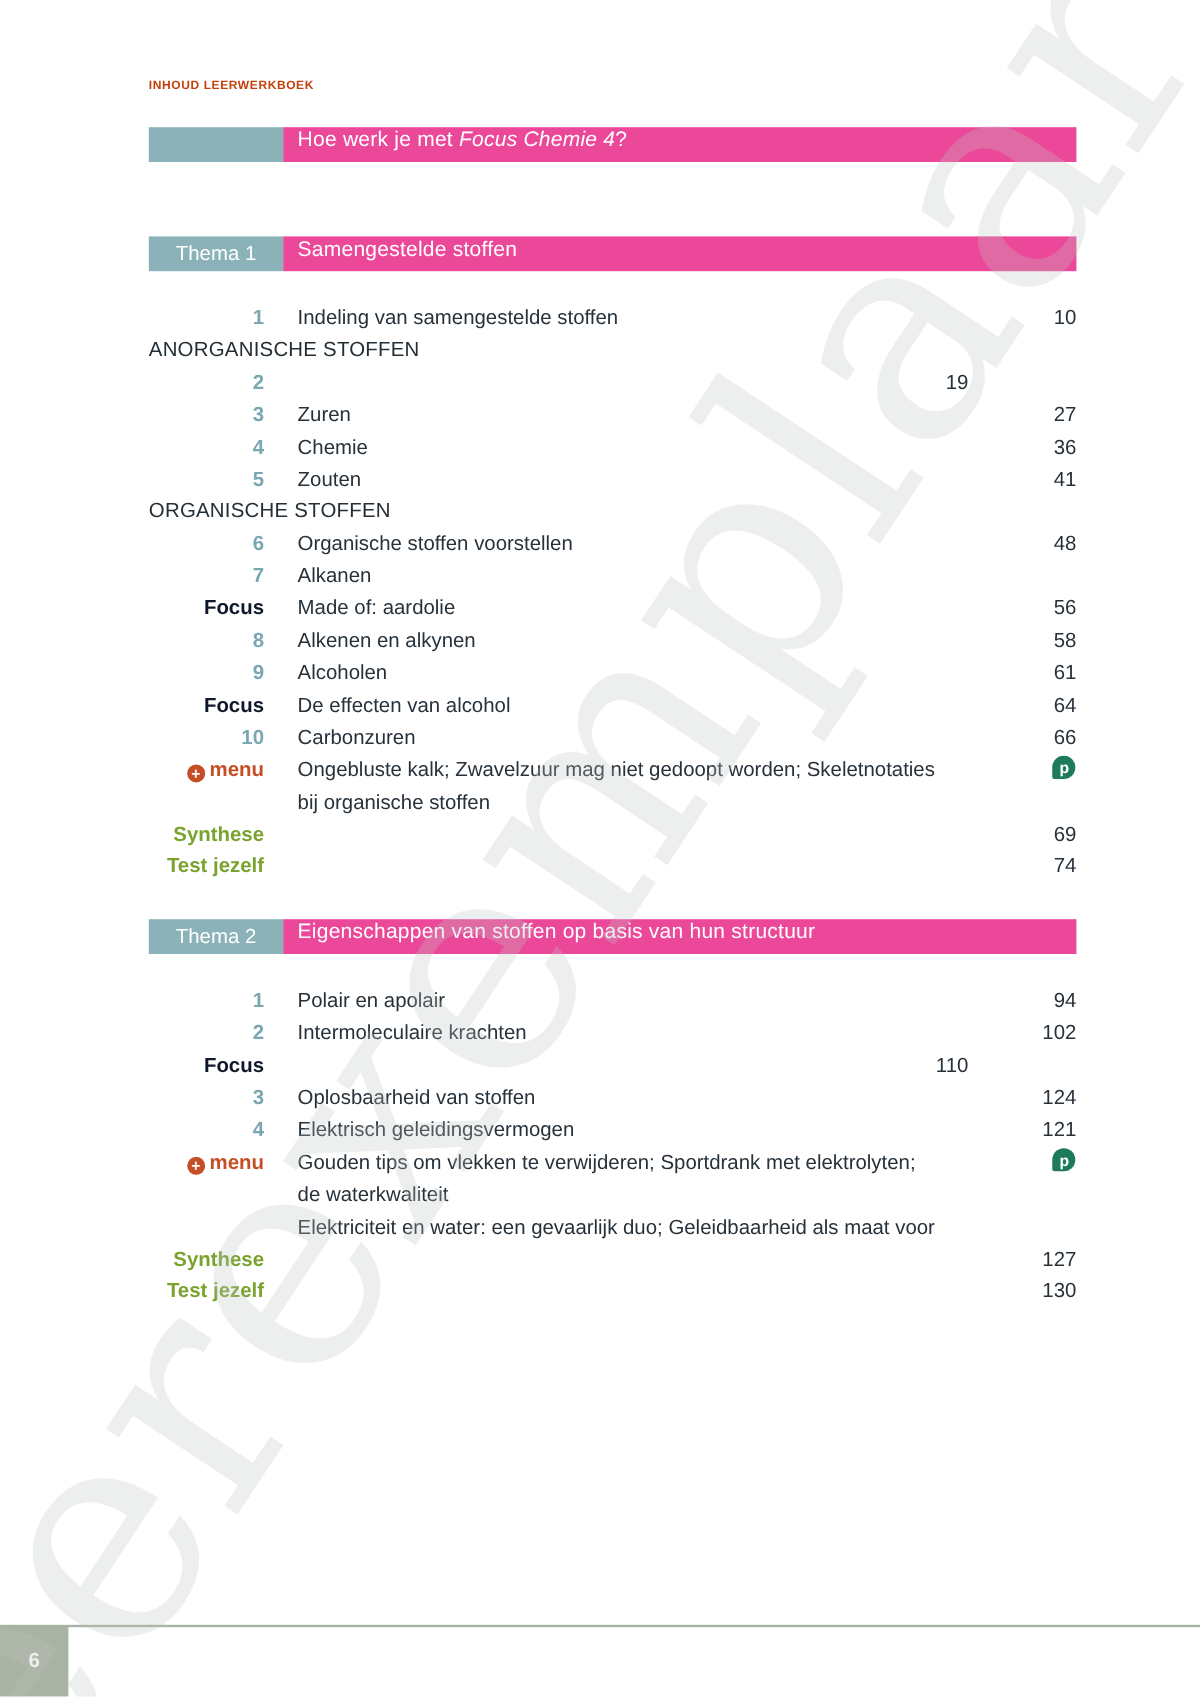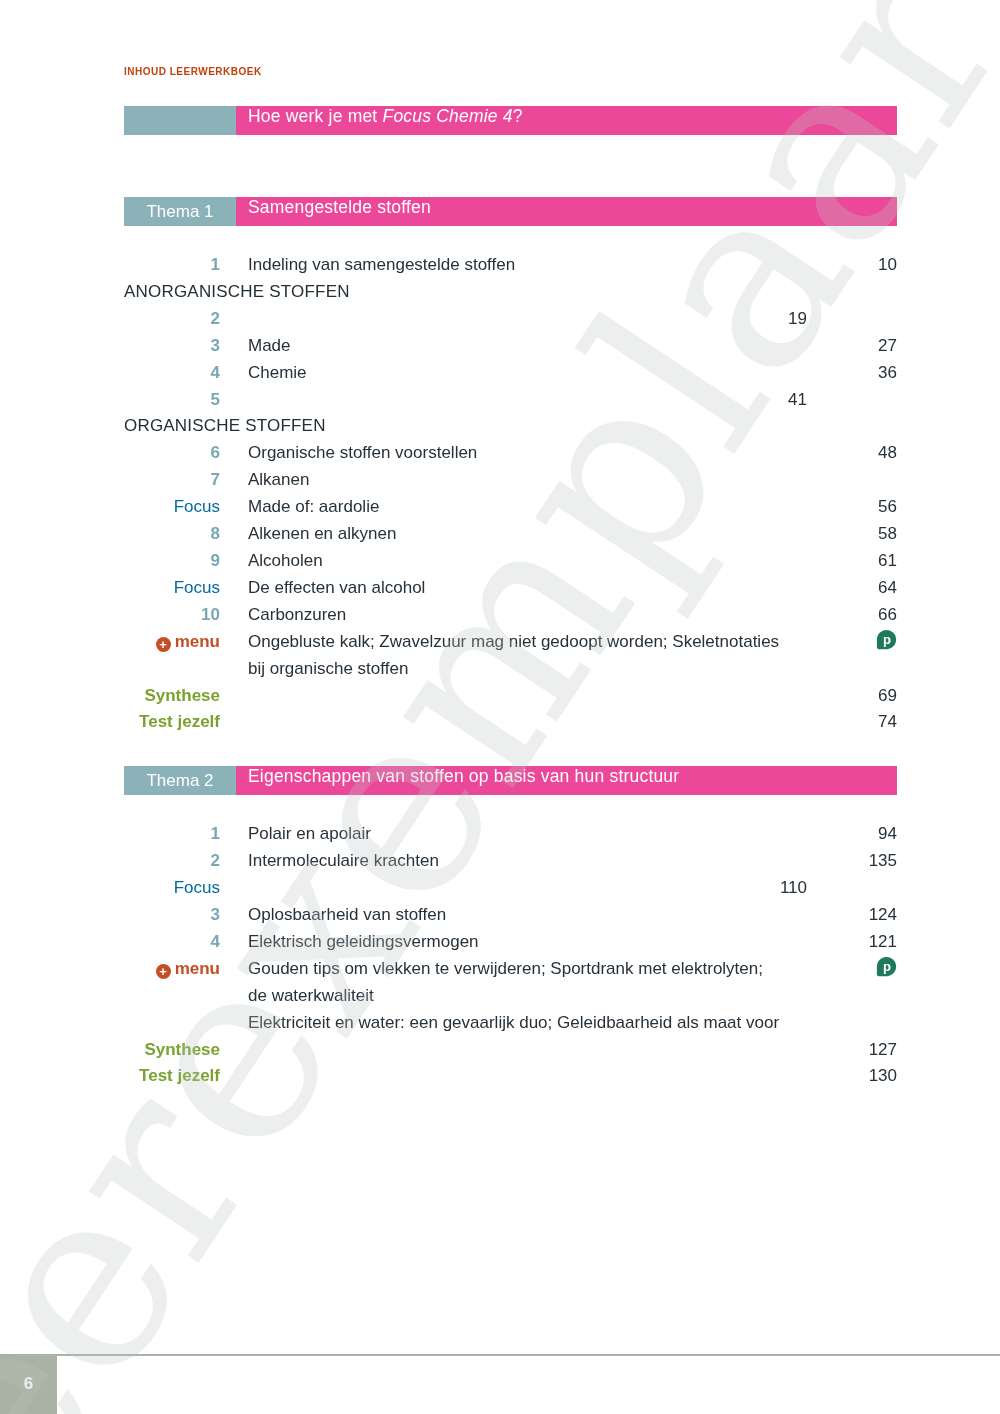--- a/index.html
+++ b/index.html
@@ -33,21 +33,21 @@
   .it { font-style:italic; }
 
   .rows { padding-top:26px; }
   .row {
     display:grid; grid-template-columns:96px 1fr 62px;
     column-gap:28px; align-items:baseline;
   }
   .row > div { line-height:26.9px; font-size:17px; }
   .label-col { text-align:right; }
   .num { color:#7aa7b2; font-weight:bold; }
-  .focus { color:#0369a1; font-weight:normal; }
+  .focus { color:#0f172a; font-weight:bold; }
   .menu-label { color:#c54e27; font-weight:bold; white-space:nowrap; }
   .green { color:#7aa32e; font-weight:bold; }
   .title-col { color:#27313a; }
   .page-col { text-align:right; color:#27313a; }
   .section-row { grid-template-columns:1fr 62px; }
   .section-title { color:#232e35; letter-spacing:0.2px; }
 
   .plus-icon {
     display:inline-block; width:15px; height:15px; border-radius:50%;
     background:#c54e27; color:#ffffff; font-weight:bold;
@@ -107,30 +107,31 @@
       <div class="row section-row">
         <div class="section-title">ANORGANISCHE STOFFEN</div>
         <div class="page-col"></div>
       </div>
       <div class="row">
         <div class="label-col num">2</div>
         <div class="page-col">19</div>
       </div>
       <div class="row">
         <div class="label-col num">3</div>
-        <div class="title-col">Made</div>
+        <div class="title-col">Zuren</div>
         <div class="page-col">27</div>
       </div>
       <div class="row">
         <div class="label-col num">4</div>
         <div class="title-col">Chemie</div>
         <div class="page-col">36</div>
       </div>
       <div class="row">
         <div class="label-col num">5</div>
+        <div class="title-col">Zouten</div>
         <div class="page-col">41</div>
       </div>
       <div class="row section-row">
         <div class="section-title">ORGANISCHE STOFFEN</div>
         <div class="page-col"></div>
       </div>
       <div class="row">
         <div class="label-col num">6</div>
         <div class="title-col">Organische stoffen voorstellen</div>
         <div class="page-col">48</div>
@@ -197,21 +198,21 @@
 
     <div class="rows">
       <div class="row">
         <div class="label-col num">1</div>
         <div class="title-col">Polair en apolair</div>
         <div class="page-col">94</div>
       </div>
       <div class="row">
         <div class="label-col num">2</div>
         <div class="title-col">Intermoleculaire krachten</div>
-        <div class="page-col">135</div>
+        <div class="page-col">102</div>
       </div>
       <div class="row">
         <div class="label-col focus">Focus</div>
         <div class="page-col">110</div>
       </div>
       <div class="row">
         <div class="label-col num">3</div>
         <div class="title-col">Oplosbaarheid van stoffen</div>
         <div class="page-col">124</div>
       </div>

